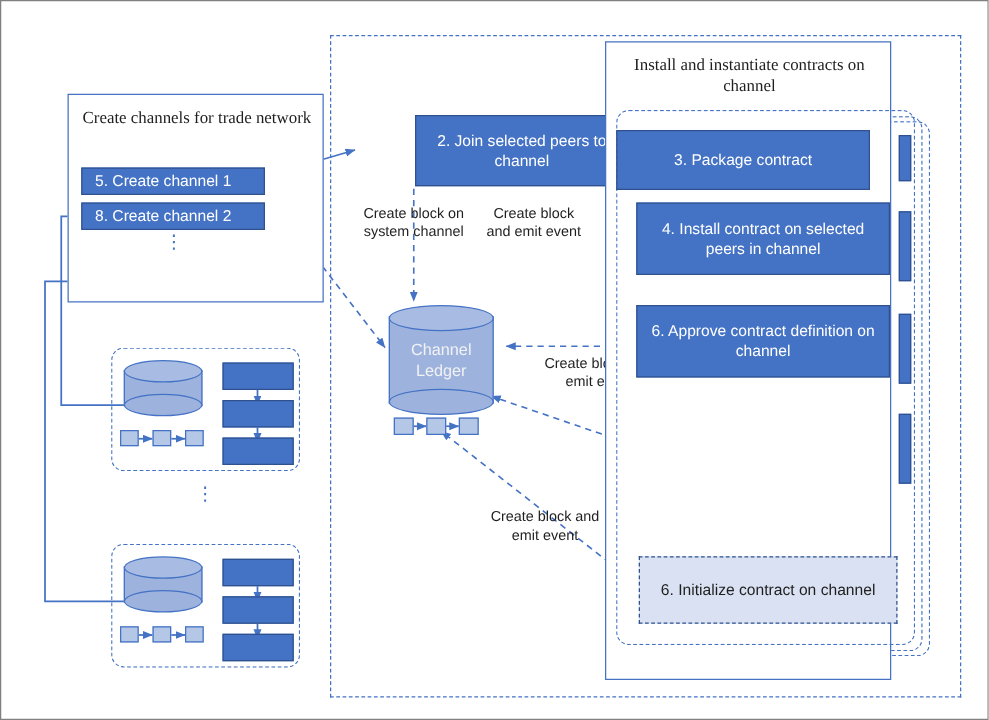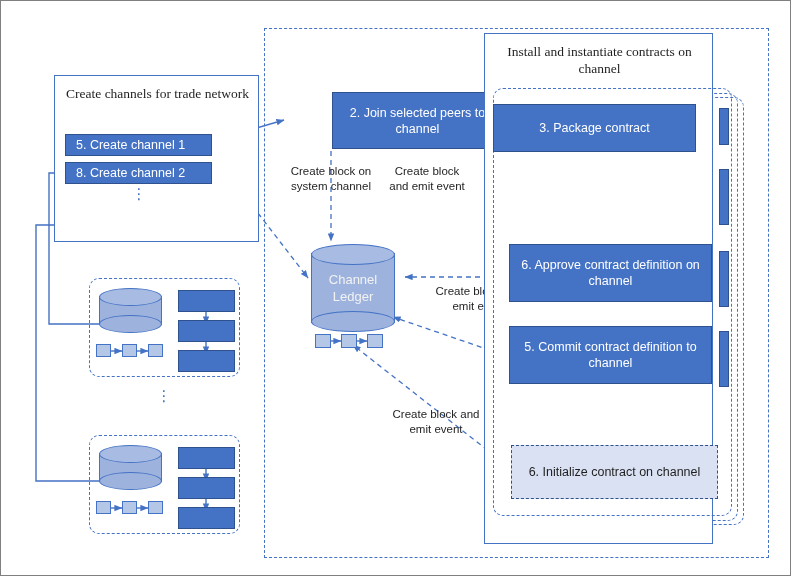--- a/index.html
+++ b/index.html
@@ -193,23 +193,23 @@
 
   <div class="abs solidbox" style="left:483px;top:32px;width:229px;height:511px;">
     <div class="panel-title abs" style="left:10px;top:9px;width:209px;">Install and instantiate contracts on channel</div>
   </div>
 
   <div class="abs dashbox" style="left:492px;top:87px;width:239px;height:428px;"></div>
 
   <div class="abs procbox" style="left:492px;top:103px;width:203px;height:48px;">
     <span>3. Package contract</span>
   </div>
+  <div class="abs procbox" style="left:508px;top:161px;width:203px;height:58px;">
+    <span>4. Install contract on selected peers in channel</span>
+  </div>
   <div class="abs procbox" style="left:508px;top:243px;width:203px;height:58px;">
     <span>6. Approve contract definition on channel</span>
   </div>
-  <div class="abs procbox" style="left:508px;top:325px;width:203px;height:58px;">
-    <span>5. Commit contract definition to channel</span>
-  </div>
   <div class="abs lightbox" style="left:510px;top:444px;width:207px;height:54px;">
     <span>6. Initialize contract on channel</span>
   </div>
 
 </div>
 
 </body></html>

